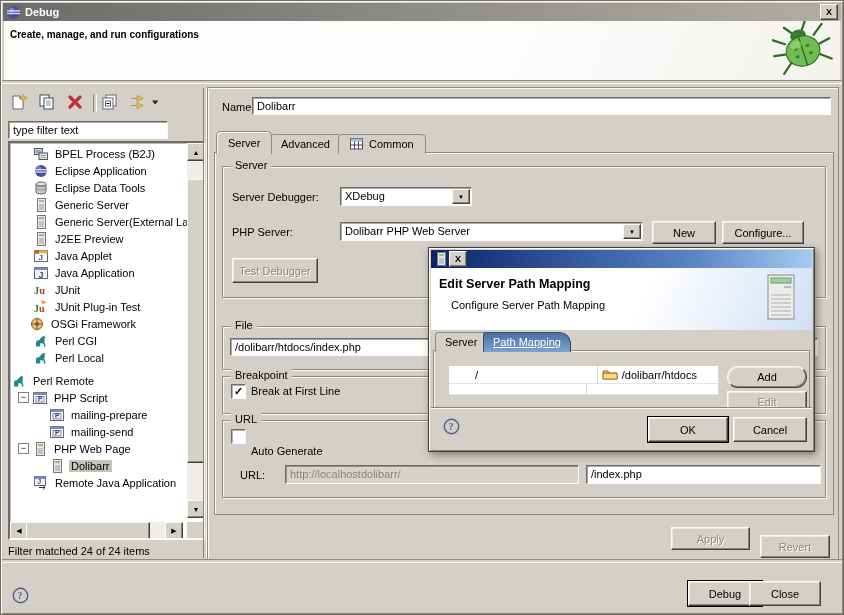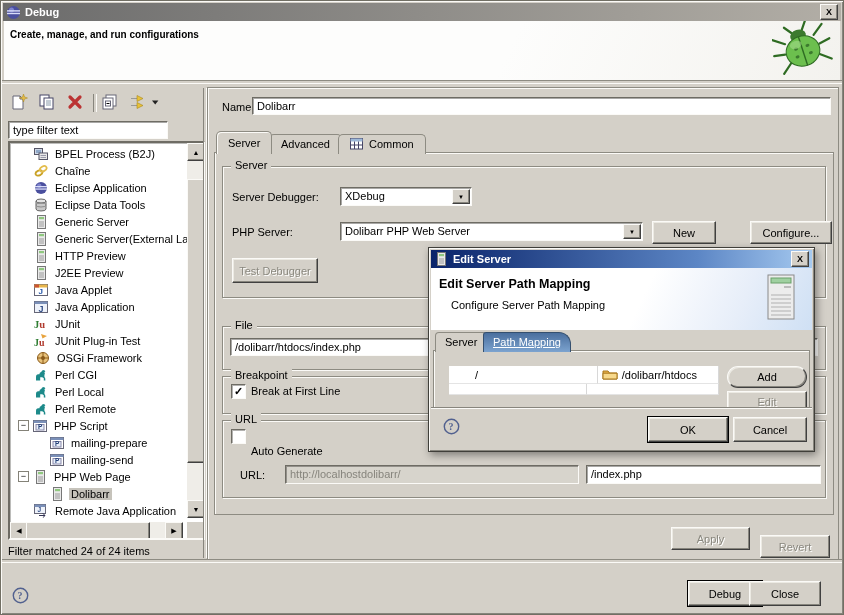--- a/index.html
+++ b/index.html
@@ -181,29 +181,20 @@
             <rect x="5" y="6" width="8.5" height="6.5" fill="#e8e8e8" stroke="#556"></rect>
             <line x1="6.5" y1="8.5" x2="12" y2="8.5" stroke="#99a"></line>
             <line x1="6.5" y1="10.5" x2="12" y2="10.5" stroke="#99a"></line>
           </svg>
         </span>
         <span class="lab">BPEL Process (B2J)</span>
       </div>
       <div class="titem" style="padding-left: 22px;">
         <span class="ic">
           <svg width="14" height="14">
-            <ellipse cx="5" cy="9" rx="3.6" ry="2.4" fill="none" stroke="#c9a227" stroke-width="1.8" transform="rotate(-28 5 9)"></ellipse>
-            <ellipse cx="9.2" cy="4.8" rx="3.6" ry="2.4" fill="none" stroke="#e3bc4a" stroke-width="1.8" transform="rotate(-28 9.2 4.8)"></ellipse>
-          </svg>
-        </span>
-        <span class="lab">Chaîne</span>
-      </div>
-      <div class="titem" style="padding-left: 22px;">
-        <span class="ic">
-          <svg width="14" height="14">
             <circle cx="7" cy="7" r="6" fill="#4a4f9e"></circle>
             <circle cx="5.2" cy="4.8" r="2.2" fill="#8a90d8" opacity=".8"></circle>
             <rect x="1" y="5" width="12" height="1.3" fill="#d9ddf8"></rect>
             <rect x="1" y="7.4" width="12" height="1.3" fill="#d9ddf8"></rect>
           </svg>
         </span>
         <span class="lab">Eclipse Application</span>
       </div>
       <div class="titem" style="padding-left: 22px;">
         <span class="ic">
@@ -242,32 +233,20 @@
       <div class="titem" style="padding-left: 22px;">
         <span class="ic">
           <svg width="14" height="14">
             <rect x="3.5" y="0.5" width="8" height="13" fill="#e9e9e9" stroke="#777"></rect>
             <rect x="5" y="2" width="5" height="2.2" fill="#8fc87f"></rect>
             <line x1="5" y1="7" x2="10" y2="7" stroke="#9a9a9a"></line>
             <line x1="5" y1="9" x2="10" y2="9" stroke="#9a9a9a"></line>
             <line x1="5" y1="11" x2="10" y2="11" stroke="#9a9a9a"></line>
           </svg>
         </span>
-        <span class="lab">HTTP Preview</span>
-      </div>
-      <div class="titem" style="padding-left: 22px;">
-        <span class="ic">
-          <svg width="14" height="14">
-            <rect x="3.5" y="0.5" width="8" height="13" fill="#e9e9e9" stroke="#777"></rect>
-            <rect x="5" y="2" width="5" height="2.2" fill="#8fc87f"></rect>
-            <line x1="5" y1="7" x2="10" y2="7" stroke="#9a9a9a"></line>
-            <line x1="5" y1="9" x2="10" y2="9" stroke="#9a9a9a"></line>
-            <line x1="5" y1="11" x2="10" y2="11" stroke="#9a9a9a"></line>
-          </svg>
-        </span>
         <span class="lab">J2EE Preview</span>
       </div>
       <div class="titem" style="padding-left: 22px;">
         <span class="ic">
           <svg width="14" height="14">
             <rect x="0.5" y="1.5" width="13" height="11" fill="#fff" stroke="#667"></rect>
             <rect x="0.5" y="1.5" width="13" height="3" fill="#e8b64c"></rect>
             <rect x="0.5" y="1.5" width="4.5" height="3" fill="#cc5533"></rect>
             <text x="4.5" y="11" font-size="8" font-weight="bold" fill="#2255aa" font-family="Liberation Sans,sans-serif">J</text>
           </svg>
@@ -294,21 +273,21 @@
       </div>
       <div class="titem" style="padding-left: 22px;">
         <span class="ic">
           <svg width="14" height="14">
             <polygon points="7,0 13,2 8.5,4.5" fill="#e8a33d"></polygon>
             <text x="0" y="12" font-size="10" font-weight="bold" font-family="Liberation Serif,serif"><tspan fill="#2e7d32">J</tspan><tspan fill="#b03a2e">u</tspan></text>
           </svg>
         </span>
         <span class="lab">JUnit Plug-in Test</span>
       </div>
-      <div class="titem" style="padding-left: 24px; text-align: center;">
+      <div class="titem" style="padding-left: 18px; text-align: center;">
         <span class="ic">
           <svg width="14" height="14">
             <circle cx="7" cy="7" r="5.5" fill="#e8c27a" stroke="#8a5a1a"></circle>
             <line x1="7" y1="1.5" x2="7" y2="12.5" stroke="#8a5a1a"></line>
             <line x1="1.5" y1="7" x2="12.5" y2="7" stroke="#8a5a1a"></line>
             <circle cx="7" cy="7" r="2" fill="#8a5a1a"></circle>
           </svg>
         </span>
         <span class="lab">OSGi Framework</span>
       </div>
@@ -321,21 +300,21 @@
         <span class="lab">Perl CGI</span>
       </div>
       <div class="titem" style="padding-left: 22px;">
         <span class="ic">
           <svg width="14" height="14">
             <path d="M2,12.5 L2,9 Q2,6.2 4.2,6.2 L5.4,6.2 Q5.4,4.2 7.2,4 Q7.8,2 10,2 L11.4,3.2 L10.4,4.2 Q11.4,5.2 10.4,7 L10.4,9 Q11.4,9.2 11.4,12.5 L9.8,12.5 L9.8,10.2 L8.2,9.2 L6.2,9.2 L6.2,12.5 Z" fill="#1d8a8a"></path>
           </svg>
         </span>
         <span class="lab">Perl Local</span>
       </div>
-      <div class="titem" style="padding-left: 22px;">
+      <div class="titem" style=" margin-top: 6px;">
         <span class="ic">
           <svg width="14" height="14">
             <path d="M2,12.5 L2,9 Q2,6.2 4.2,6.2 L5.4,6.2 Q5.4,4.2 7.2,4 Q7.8,2 10,2 L11.4,3.2 L10.4,4.2 Q11.4,5.2 10.4,7 L10.4,9 Q11.4,9.2 11.4,12.5 L9.8,12.5 L9.8,10.2 L8.2,9.2 L6.2,9.2 L6.2,12.5 Z" fill="#1d8a8a"></path>
           </svg>
         </span>
         <span class="lab">Perl Remote</span>
       </div>
       <div class="titem" style="padding-left: 6px;">
         <span class="exp">−</span>
         <span class="ic">
@@ -459,21 +438,21 @@
 <div class="fld" style="left:340px;top:187px;width:122px;height:13px;z-index:5;">
   <span>XDebug</span>
   <span class="combo-btn">▼</span>
 </div>
 <span class="lbl" style="left:232px;top:226px;z-index:5;">PHP Server:</span>
 <div class="fld" style="left:340px;top:222px;width:293px;height:13px;z-index:5;">
   <span>Dolibarr PHP Web Server</span>
   <span class="combo-btn">▼</span>
 </div>
 <div class="btn" style="left:652px;top:221px;width:62px;height:21px;z-index:5;">New</div>
-<div class="btn" style="left:750px;top:221px;width:80px;height:21px;z-index:5;">Configure...</div>
+<div class="btn" style="left:722px;top:221px;width:80px;height:21px;z-index:5;">Configure...</div>
 <div class="btn dis" style="left:232px;top:258px;width:84px;height:23px;z-index:5;">Test Debugger</div>
 
 <div class="grp" style="left:222px;top:326px;width:602px;height:42px;z-index:4;">
   <span class="lg">File</span>
 </div>
 <div class="fld" style="left:230px;top:338px;width:578px;height:12px;z-index:5;">/dolibarr/htdocs/index.php</div>
 
 <div class="grp" style="left:222px;top:376px;width:602px;height:36px;z-index:4;">
   <span class="lg">Breakpoint</span>
 </div>
@@ -496,21 +475,20 @@
   <div class="dtitle">
     <span class="ic">
         <svg width="14" height="14">
           <rect x="3.5" y="0.5" width="8" height="13" fill="#e9e9e9" stroke="#777"></rect>
           <rect x="5" y="2" width="5" height="2.2" fill="#8fc87f"></rect>
           <line x1="5" y1="7" x2="10" y2="7" stroke="#9a9a9a"></line>
           <line x1="5" y1="9" x2="10" y2="9" stroke="#9a9a9a"></line>
           <line x1="5" y1="11" x2="10" y2="11" stroke="#9a9a9a"></line>
         </svg>
       </span>
-    <span class="t">Edit Server</span>
     <span class="winbtn">X</span>
   </div>
   <div class="dhdr">
     <span class="abs" style="left:8px;top:9px;font-weight:bold;font-size:12.5px;">Edit Server Path Mapping</span>
     <span class="abs" style="left:20px;top:31px;">Configure Server Path Mapping</span>
     <span class="abs" style="right:14px;top:5px;">
       <svg width="34" height="50" viewBox="0 0 34 50">
         <rect x="4" y="2" width="26" height="44" fill="#ececec" stroke="#8a8a8a"></rect>
         <rect x="7" y="5" width="20" height="5" fill="#9fd0a0" stroke="#6aa06a"></rect>
         <rect x="20" y="13" width="7" height="2" fill="#bbb"></rect>

